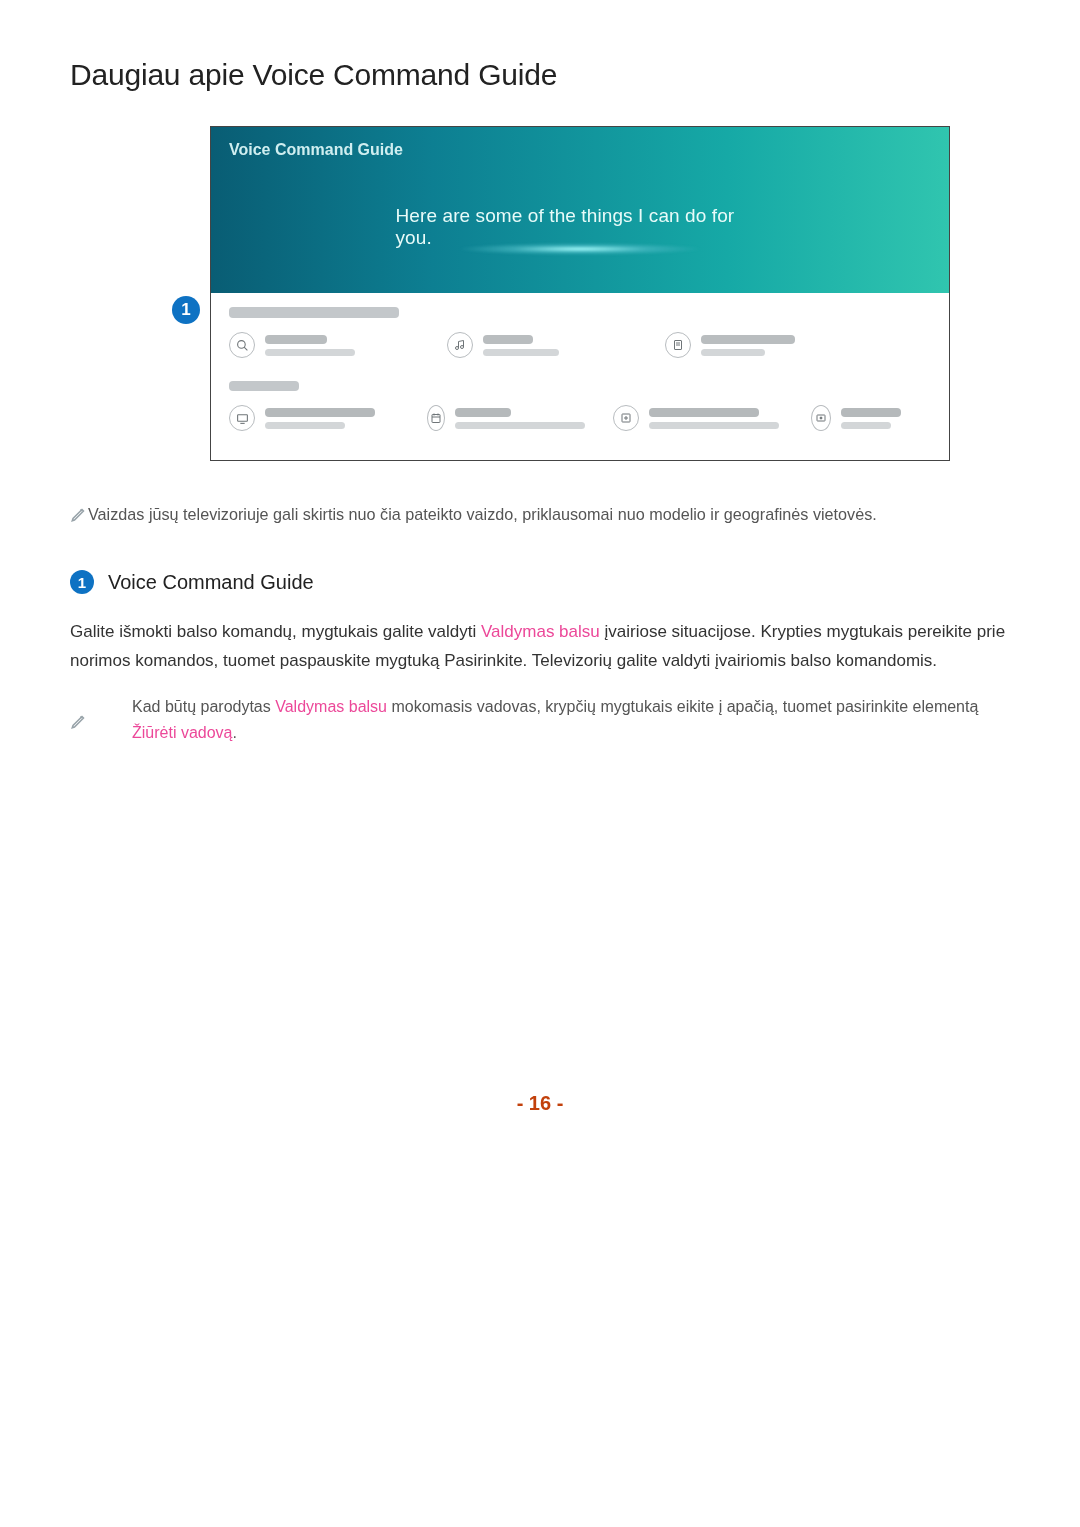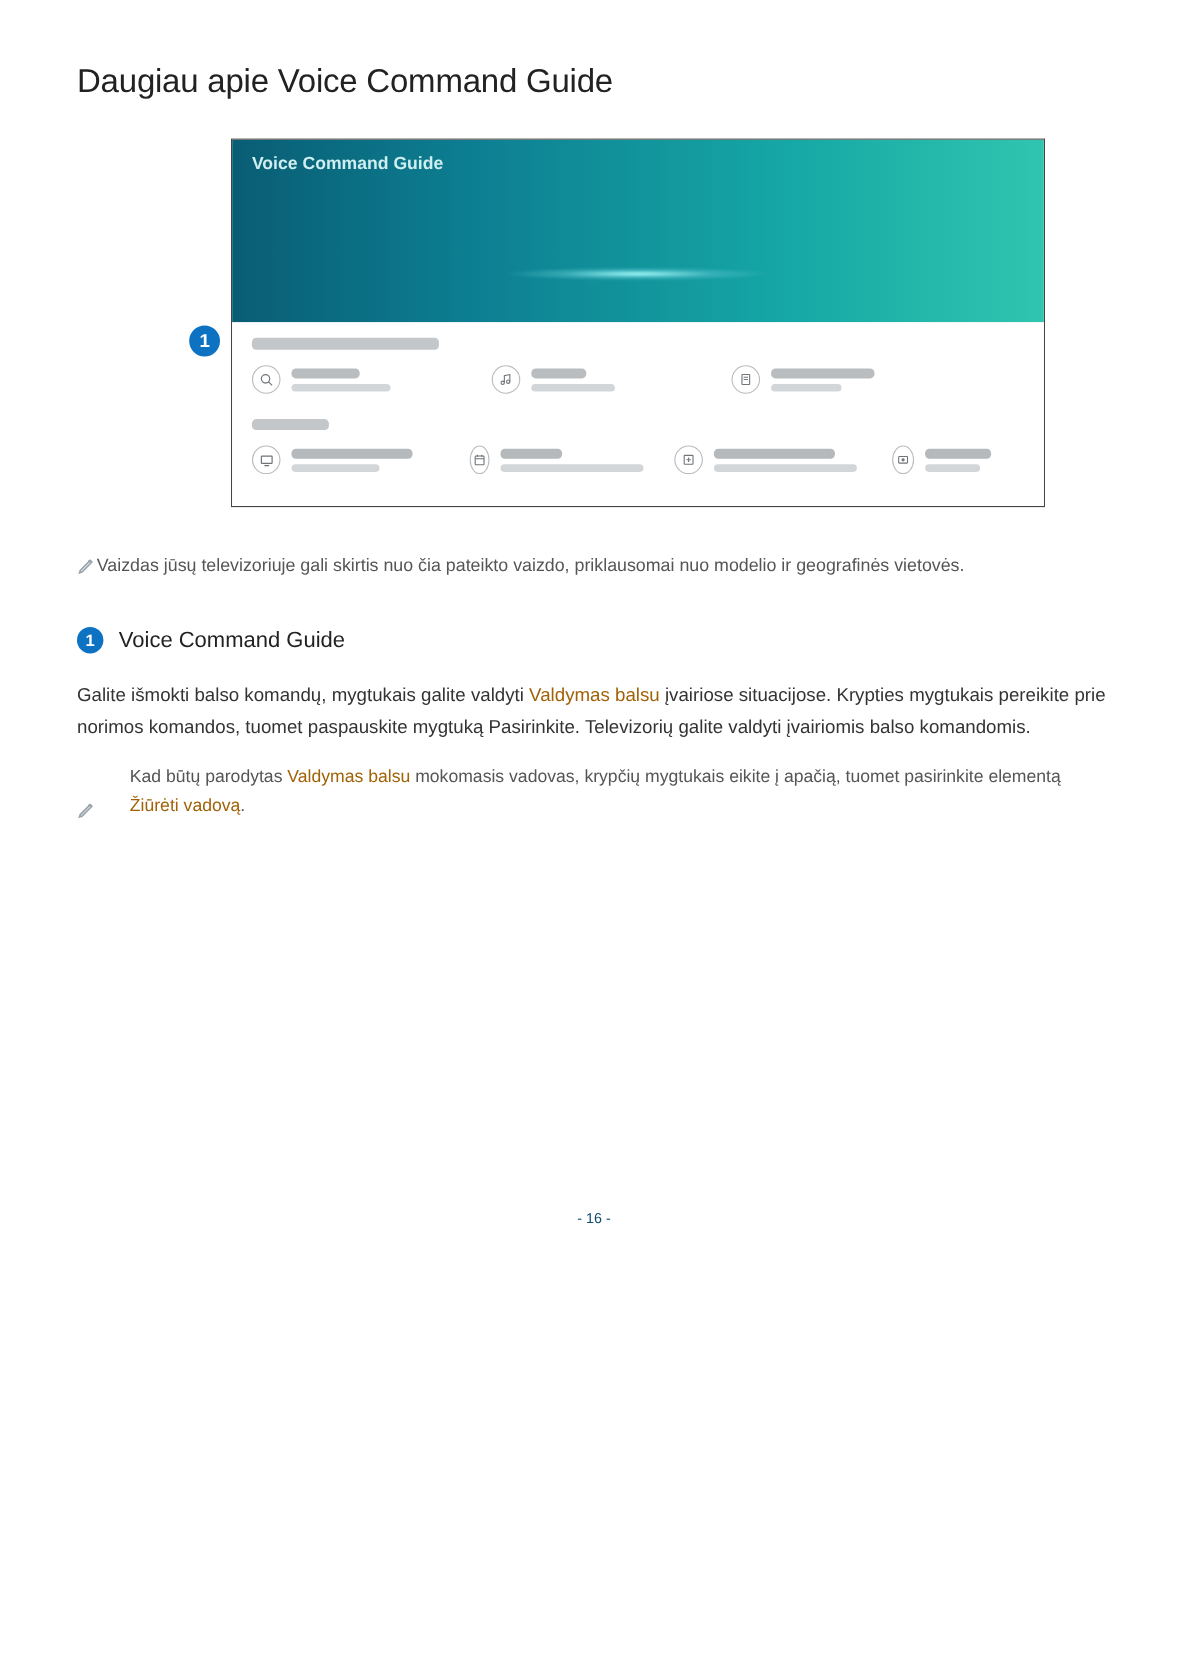--- a/index.html
+++ b/index.html
@@ -35,38 +35,39 @@
 
   .note-row { display: flex; align-items: flex-start; margin: 42px 0 0 0; color: #555; }
   .pencil { width: 18px; height: 18px; flex: 0 0 18px; color: #98a3a9; margin-top: 2px; }
   .note-text { font-size: 16.2px; line-height: 1.45; color: #555; }
 
   .sub { display: flex; align-items: center; gap: 14px; margin-top: 44px; }
   .sub .b { width: 24px; height: 24px; border-radius: 50%; background: #0e72c3; color: #fff; font-weight: 700; font-size: 15px; display: flex; align-items: center; justify-content: center; }
   .sub .t { font-size: 20px; color: #222; font-weight: 400; }
 
   .para { margin-top: 24px; font-size: 17px; line-height: 1.7; color: #333; }
-  .link { color: #a16207; }
-
-  .note2 { display: flex; align-items: flex-end; gap: 30px; margin-top: 18px; }
+  .link { color: #ec4899; }
+
+  .note2 { display: flex; align-items: center; gap: 44px; margin-top: 18px; }
   .note2 .txt { font-size: 16px; line-height: 1.6; color: #555; }
 
-  .pagenum { position: absolute; left: 50%; bottom: 50px; transform: translateX(-50%); font-size: 13px; color: #0c4a6e; }
+  .pagenum { position: absolute; left: 50%; bottom: 50px; transform: translateX(-50%); font-size: 20px; color: #c2410c; font-weight: bold; }
 </style>
 </head>
 <body>
 
 <div class="page">
   <h1 class="h1">Daugiau apie Voice Command Guide</h1>
 
   <div class="tv-wrap">
     <div class="badge-1">1</div>
     <div class="tv">
       <div class="tv-top">
         <div class="tv-title">Voice Command Guide</div>
+        <div class="tv-head">Here are some of the things I can do for you.</div>
         <div class="tv-glow"></div>
       </div>
       <div class="tv-bottom">
         <div class="sec1">
           <div class="sec1-label"></div>
           <div class="row">
             <div class="cell">
               <div class="ic">
                 <svg width="13" height="13" viewBox="0 0 24 24" fill="none" stroke="currentColor" stroke-width="2">
                     <circle cx="10" cy="10" r="7"></circle>

